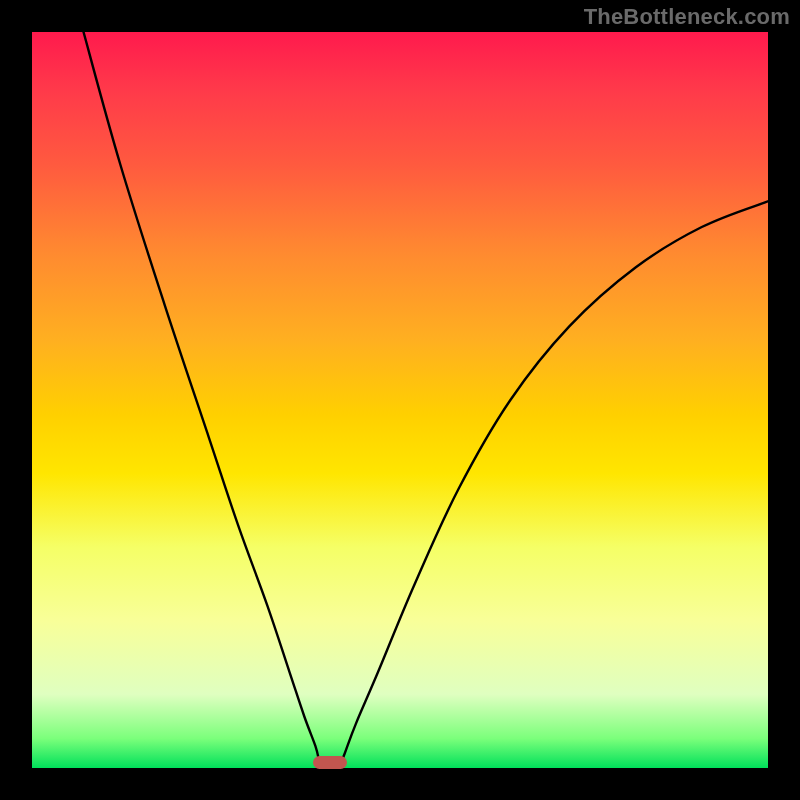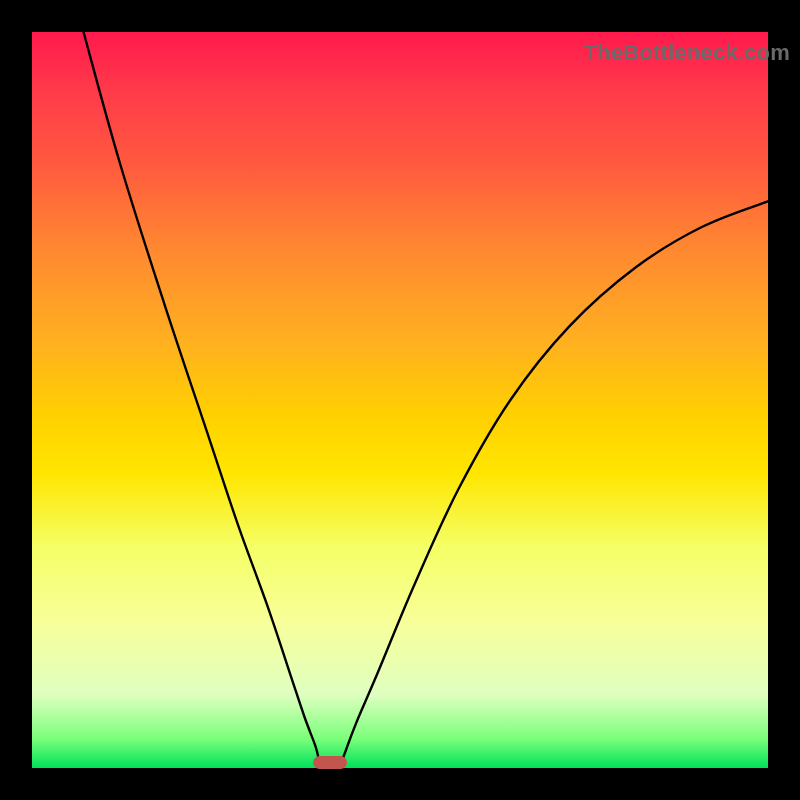--- a/index.html
+++ b/index.html
@@ -44,21 +44,20 @@
   }
   .watermark {
     position: absolute;
     top: 4px;
     right: 10px;
     font-family: Arial, Helvetica, sans-serif;
     font-size: 22px;
     font-weight: 600;
     color: #6a6a6a;
     letter-spacing: 0.2px;
-    margin-top: 36px;
   }
 </style>
 </head>
 <body>
 
 <div class="frame">
   <div class="plot-area">
     <svg class="curve" viewBox="0 0 736 736" preserveAspectRatio="none">
       <path id="left-path" fill="none" stroke="#000" stroke-width="2.4" stroke-linecap="round" d="M 51.52 0 C 58.144 23.846400000000003, 73.74719999999999 83.46240000000003, 88.32 132.48000000000002 C 102.8928 181.4976, 116.58239999999999 223.3024, 132.48 272.32 C 148.3776 321.3376, 163.392 365.05600000000004, 176.64 404.8 C 189.88799999999998 444.544, 195.48160000000001 462.6496, 206.08 493.12 C 216.6784 523.5904, 226.24640000000002 547.5840000000001, 235.52 574.08 C 244.7936 600.576, 250.97599999999997 620.448, 257.59999999999997 640.3199999999999 C 264.224 660.1919999999999, 267.6832 671.232, 272.32 684.48 C 276.9568 697.7280000000001, 280.7104 705.9712, 283.36 713.92 C 286.00960000000003 721.8688, 285.98016 724.6655999999999, 287.04 728.64 C 288.09984000000003 732.6144, 288.85056 734.6752, 289.248 736"></path>
       <path id="right-path" fill="none" stroke="#000" stroke-width="2.4" stroke-linecap="round" d="M 306.91200000000003 736 C 307.97184000000004 733.3504, 309.75296000000003 729.2288, 312.8 721.28 C 315.84704 713.3312, 317.8784 706.4128000000001, 323.84 691.84 C 329.80159999999995 677.2672, 335.32159999999993 665.4911999999999, 345.91999999999996 640.3199999999999 C 356.5184 615.1487999999999, 368.1472 585.12, 382.72 552 C 397.29280000000006 518.88, 409.6576 489.44, 426.88 456.32 C 444.1024 423.2, 458.528 397.1456, 478.40000000000003 368 C 498.27200000000005 338.8544, 514.7583999999999 318.24640000000005, 537.28 294.40000000000003 C 559.8016 270.5536, 579.6736 253.4048, 603.52 235.51999999999998 C 627.3664 217.63519999999997, 645.9136 206.96319999999997, 669.76 195.03999999999996 C 693.6064 183.11679999999996, 724.0768 173.91679999999997, 736 169.27999999999997"></path>

